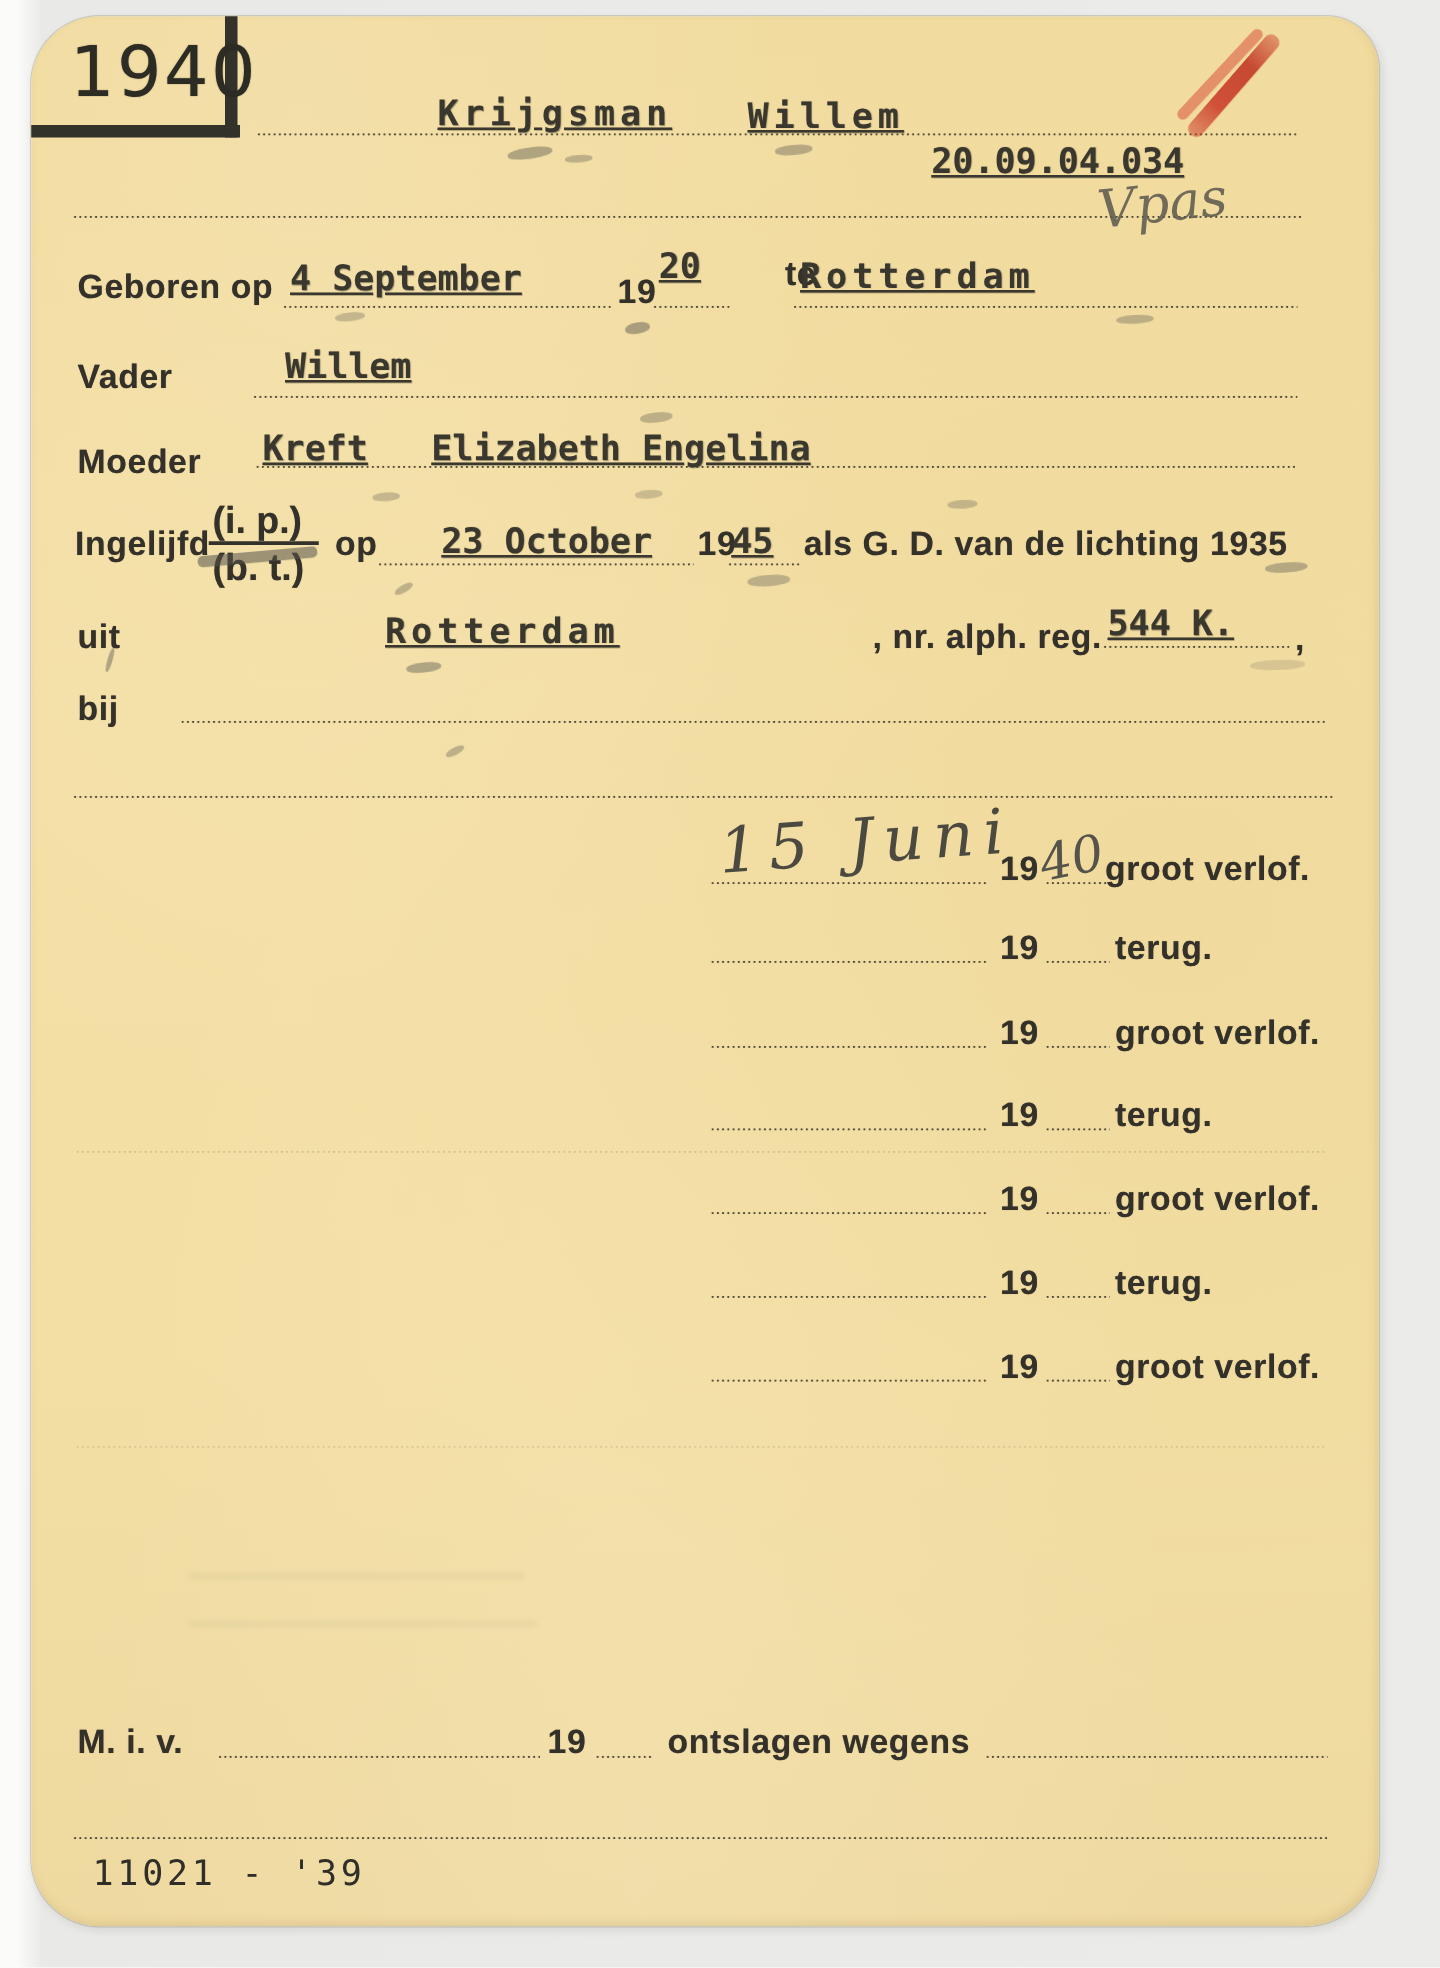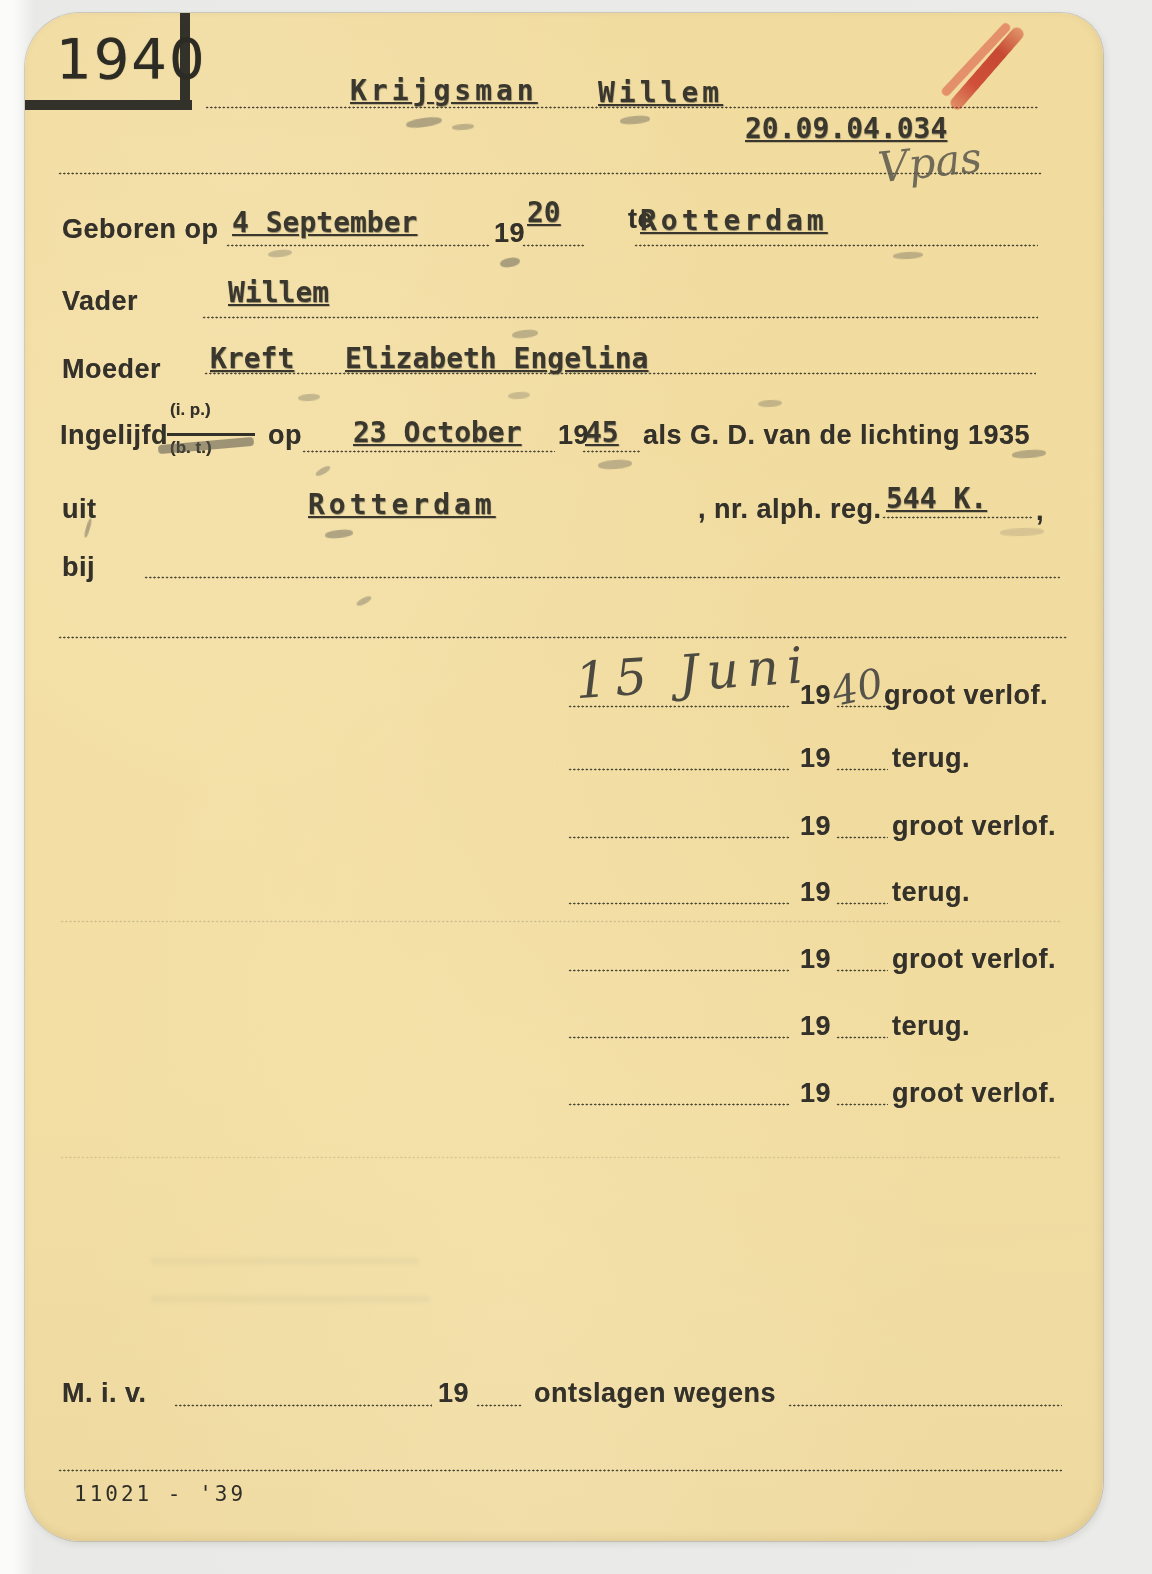--- a/index.html
+++ b/index.html
@@ -16,32 +16,32 @@
       radial-gradient(ellipse at 85% 45%, rgba(208,168,88,0.10), transparent 55%),
       radial-gradient(ellipse at 45% 96%, rgba(255,246,216,0.16), transparent 55%),
       linear-gradient(180deg,#f1db9e 0%,#f4e0a6 35%,#f3dfa4 70%,#eed9a0 100%);
     box-shadow: inset -2px -3px 8px rgba(150,118,58,0.16), 0 0 0 1px rgba(130,118,85,0.28), 2px 3px 7px rgba(60,55,40,0.12);
   }
   
   .coords{position:absolute;left:-25px;top:-13px;width:1152px;height:1574px;}
 
   .abs{position:absolute;}
   .pr{font-family:"Liberation Sans","DejaVu Sans",sans-serif;font-weight:700;font-size:27px;color:#33312a;letter-spacing:0.5px;text-shadow:0 0 0.6px rgba(45,42,34,0.55);white-space:nowrap;}
-  .pr-sm{font-size:17px;letter-spacing:0;}
+  .pr-sm{font-size:30px;letter-spacing:0;}
   .tw{font-family:"DejaVu Sans Mono","Liberation Mono",monospace;font-weight:700;font-size:28px;color:#3a382e;text-shadow:0.5px 0.5px 0.9px rgba(56,52,40,0.5);white-space:nowrap;text-decoration:underline;}
   .tw-sp{letter-spacing:4px;}
   .hw{font-family:"DejaVu Serif","Liberation Serif",serif;font-style:italic;color:#565448;white-space:nowrap;}
   .dl{height:3px;background-image:radial-gradient(circle,#3e3b2d 0.85px,transparent 1.15px);background-size:4.2px 3px;background-repeat:repeat-x;opacity:0.92;}
   .dl-faint{opacity:0.18;}
   .bar{background:#32312a;}
   .sm{background:#6e6a5c;border-radius:45%;filter:blur(0.6px);}
   .ghost{background:#8d8f78;border-radius:3px;filter:blur(2px);}
   .red-stroke{border-radius:6px;filter:blur(0.4px);}
   .year-big{font-family:"DejaVu Sans","Liberation Sans",sans-serif;font-weight:400;font-size:56px;letter-spacing:2px;color:#2c2b24;text-shadow:0 0 1px rgba(40,38,30,0.6);}
-  .formno{font-family:"DejaVu Sans Mono","Liberation Mono",monospace;font-weight:400;font-size:21px;letter-spacing:3px;color:#2f2e28;}
+  .formno{font-family:"DejaVu Sans Mono","Liberation Mono",monospace;font-weight:400;font-size:28px;letter-spacing:3px;color:#2f2e28;}
 </style>
 </head>
 <body>
 
 <div class="card">
   <div class="coords">
 
     <div class="abs bar" style="left:180px;top:8px;width:10px;height:102px;"></div>
     <div class="abs bar" style="left:22px;top:100px;width:170px;height:10px;"></div>
     <div class="abs year-big" style="left:56px;top:26px;">1940</div>

